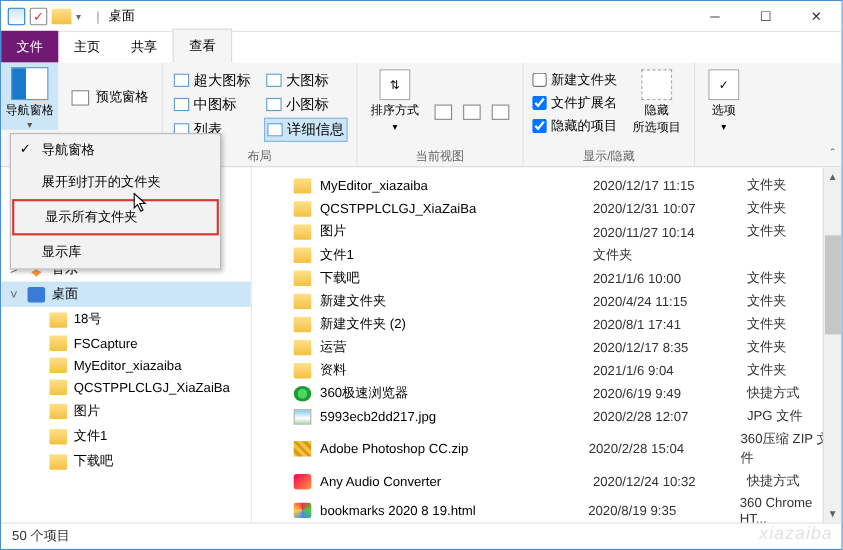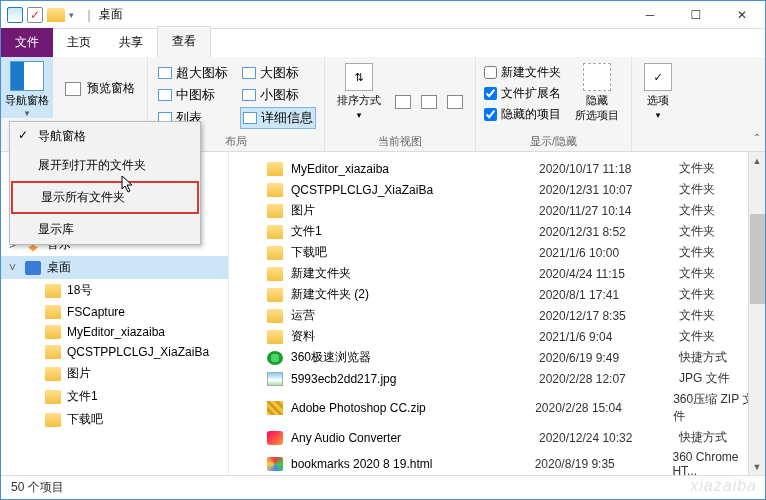--- a/index.html
+++ b/index.html
@@ -261,21 +261,21 @@
         <span>下载吧</span>
       </div>
     </div>
   <div class="filelist">
     <div class="rows" id="rows">
         <div class="frow">
           <div class="fname">
             <span class="ficon folder"></span>
             <span>MyEditor_xiazaiba</span>
           </div>
-          <div class="fdate">2020/10/17 11:18</div>
+          <div class="fdate">2020/12/17 11:15</div>
           <div class="ftype">文件夹</div>
         </div>
         <div class="frow">
           <div class="fname">
             <span class="ficon folder"></span>
             <span>QCSTPPLCLGJ_XiaZaiBa</span>
           </div>
           <div class="fdate">2020/12/31 10:07</div>
           <div class="ftype">文件夹</div>
         </div>
@@ -285,21 +285,20 @@
             <span>图片</span>
           </div>
           <div class="fdate">2020/11/27 10:14</div>
           <div class="ftype">文件夹</div>
         </div>
         <div class="frow">
           <div class="fname">
             <span class="ficon folder"></span>
             <span>文件1</span>
           </div>
-          <div class="fdate">2020/12/31 8:52</div>
           <div class="ftype">文件夹</div>
         </div>
         <div class="frow">
           <div class="fname">
             <span class="ficon folder"></span>
             <span>下载吧</span>
           </div>
           <div class="fdate">2021/1/6 10:00</div>
           <div class="ftype">文件夹</div>
         </div>

